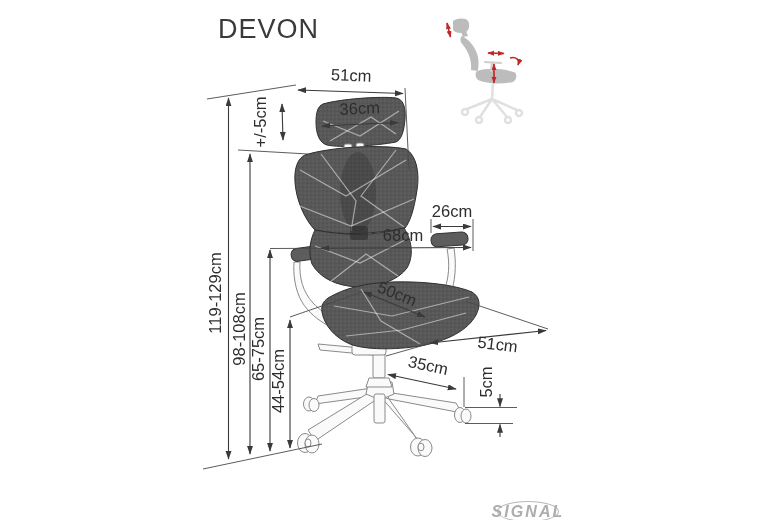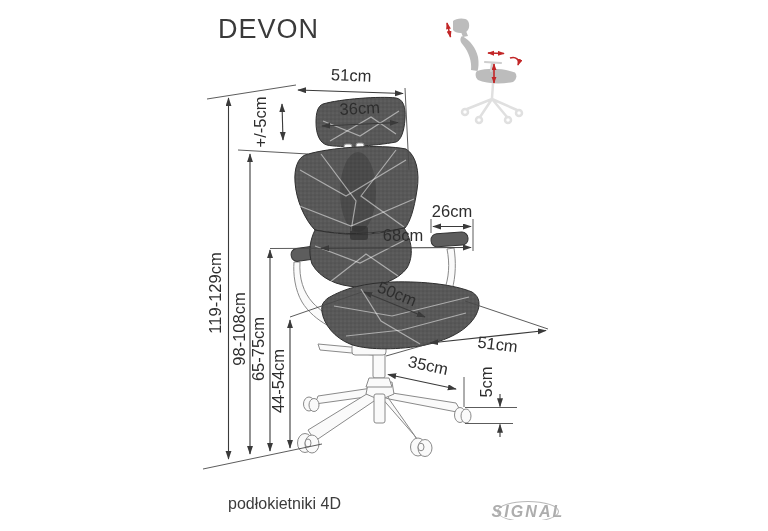--- a/index.html
+++ b/index.html
@@ -233,20 +233,19 @@
       </g>
       <g>
         <path class="redline" d="M447,23 L450.5,37" marker-start="url(#rahs)" marker-end="url(#rah)"></path>
         <path class="redline" d="M488,53 L504,53.5" marker-start="url(#rahs)" marker-end="url(#rah)"></path>
         <path class="redline" d="M494,64 L494,83" marker-start="url(#rahs)" marker-end="url(#rah)"></path>
         <path class="redline" d="M510,58 C516,56 520,60 518,65" marker-end="url(#rah)"></path>
       </g>
     </g>
   </svg>
 
-  <div class="footer-note">podłokietniki 4D</div>
 
   <div class="brand">
     <span class="brand-word">SIGNAL</span>
   </div>
   <div class="brand-sub">meble</div>
 
 </div>
 
 </body></html>

